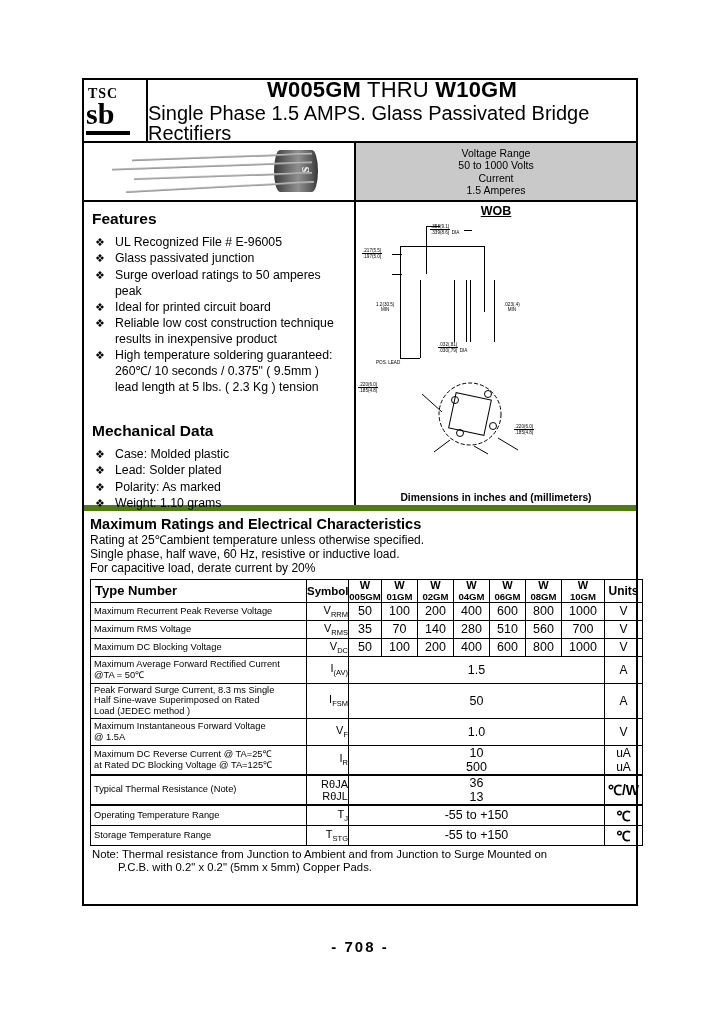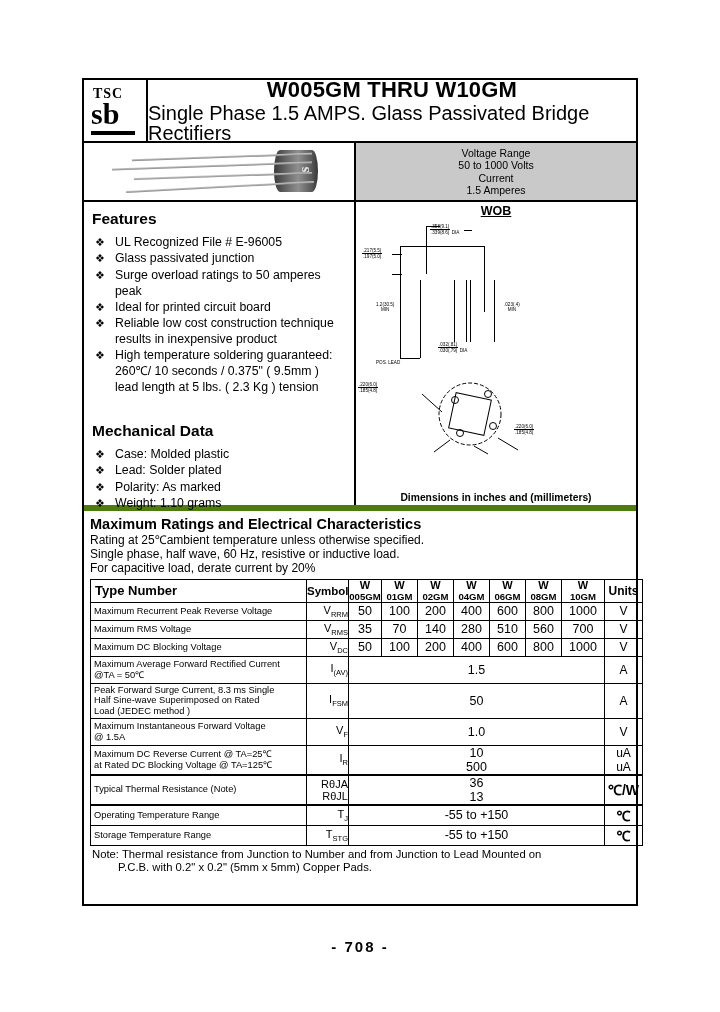--- a/index.html
+++ b/index.html
@@ -2,28 +2,28 @@
 <html><head>
 <meta charset="utf-8">
 <style>
   html,body{margin:0;padding:0;background:#fff;}
   body{width:720px;height:1012px;font-family:"Liberation Sans",sans-serif;color:#000;position:relative;overflow:hidden;}
   .page{position:absolute;left:0;top:0;width:720px;height:1012px;background:#fff;}
   .sheet{position:absolute;left:82px;top:78px;width:556px;height:828px;border:2px solid #000;box-sizing:border-box;}
 
   
   .hdr{display:flex;border-bottom:2px solid #000;height:61px;}
-  .logo-cell{width:64px;border-right:2px solid #000;display:flex;align-items:center;justify-content:center;box-sizing:border-box;}
+  .logo-cell{width:64px;border-right:2px solid #000;display:flex;align-items:center;box-sizing:border-box;}
   .logo{width:52px;height:50px;position:relative;}
   .logo-tsc{position:absolute;top:0;left:4px;font-family:"Liberation Serif",serif;font-weight:bold;font-size:14px;letter-spacing:1px;}
   .logo-mark{position:absolute;top:13px;left:2px;font-family:"Liberation Serif",serif;font-weight:bold;font-size:30px;line-height:30px;}
   .logo-bar{position:absolute;left:2px;top:45px;width:44px;height:4px;background:#000;}
   .hdr-txt{flex:1;display:flex;flex-direction:column;justify-content:center;align-items:center;}
   .title-main{font-size:22px;font-weight:bold;letter-spacing:.2px;line-height:24px;}
-  .title-main .thin{font-weight:bold;}
+  .title-main .thin{font-weight:normal;}
   .title-sub{font-size:20px;line-height:20px;margin-top:1px;}
 
   
   .band{display:flex;height:57px;border-bottom:2px solid #000;}
   .photo{width:272px;border-right:2px solid #000;box-sizing:border-box;position:relative;background:#fff;}
   .vrange{flex:1;background:#c9c9c9;display:flex;flex-direction:column;align-items:center;justify-content:center;}
   .vrange div{font-size:10.5px;line-height:12.4px;}
 
   
   .mid{display:flex;border-bottom:6px solid #4d7c0f;height:303px;}
@@ -390,21 +390,21 @@
         <tr>
           <td class="tn" style="height:17px">Storage Temperature Range</td>
           <td class="sym"><span>T</span><sub>STG</sub></td>
           <td class="val" colspan="7">-55 to +150</td>
           <td class="unit" style="font-size:14px;font-weight:bold">℃</td>
         </tr>
       </tbody>
         </table>
 
       <div class="note">
-        <span>Note: Thermal resistance from Junction to Number and from Junction to Lead Mounted on</span>
+        <span>Note: Thermal resistance from Junction to Ambient and from Junction to Surge Mounted on</span>
         <span class="ind">P.C.B. with 0.2" x 0.2" (5mm x 5mm) Copper Pads.</span>
       </div>
     </div>
 
   </div>
 
   <div class="pageno">-  708  -</div>
 </div>
 
 </body></html>

